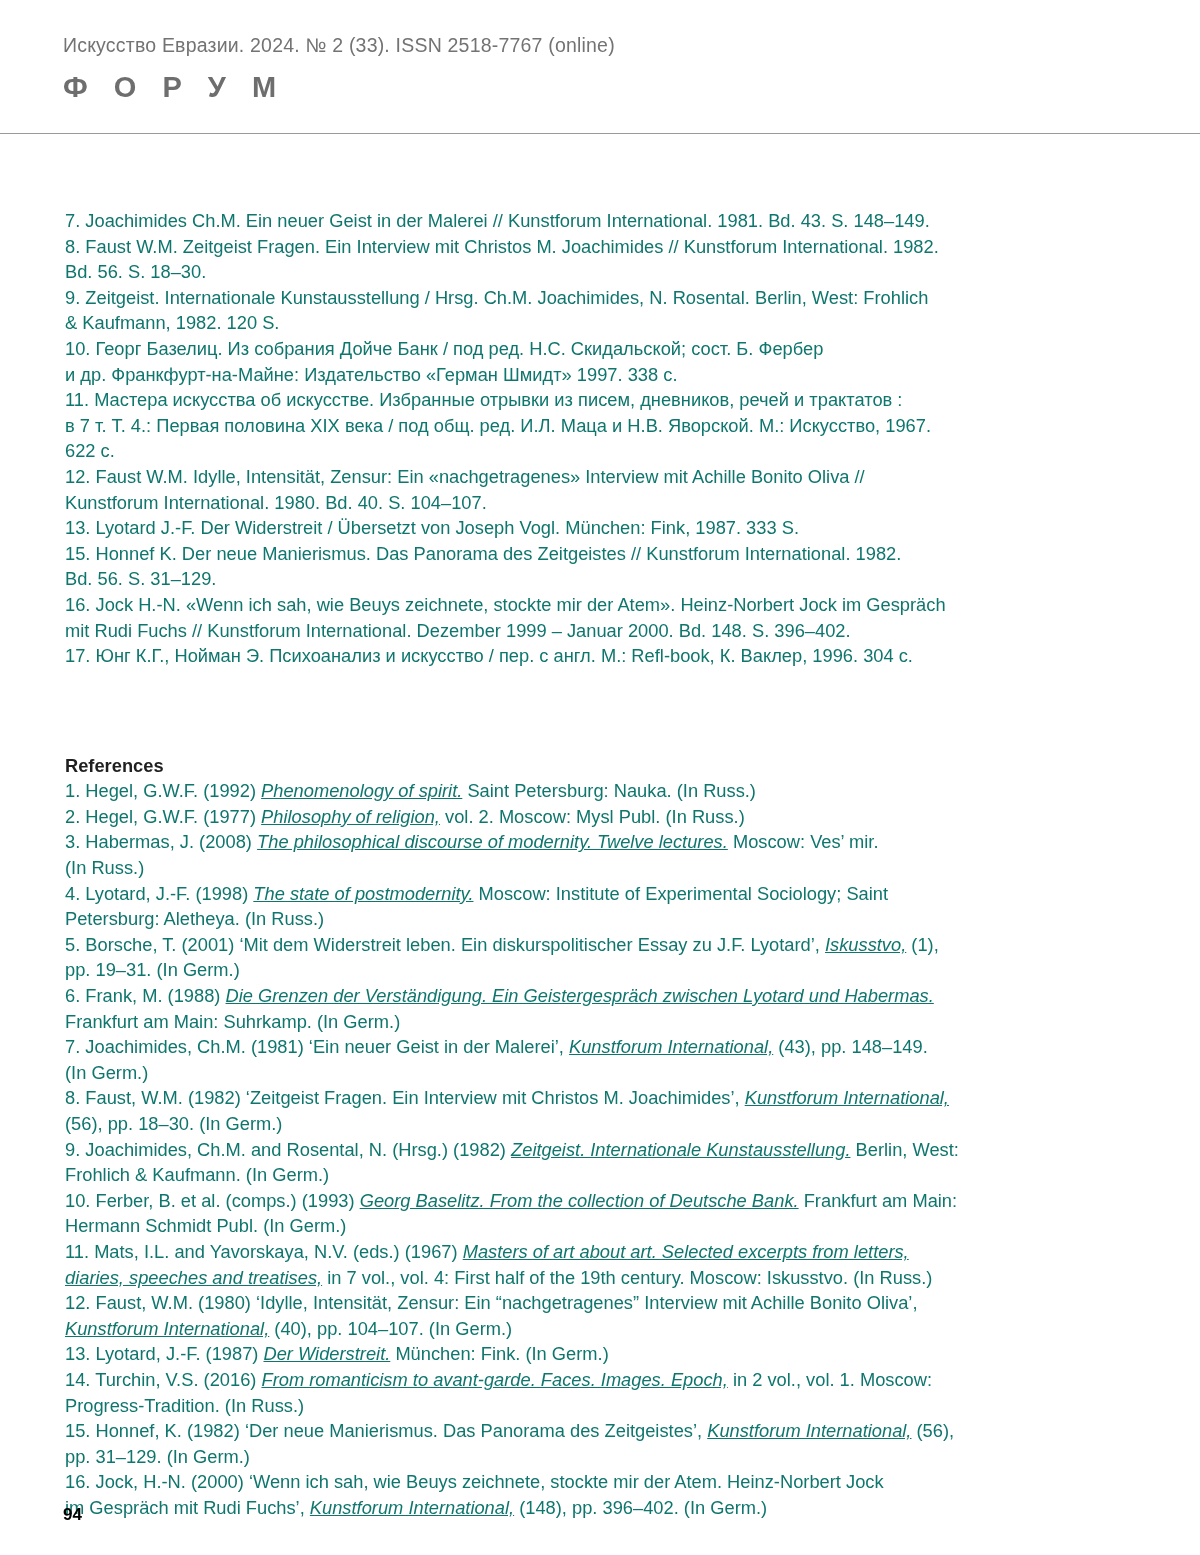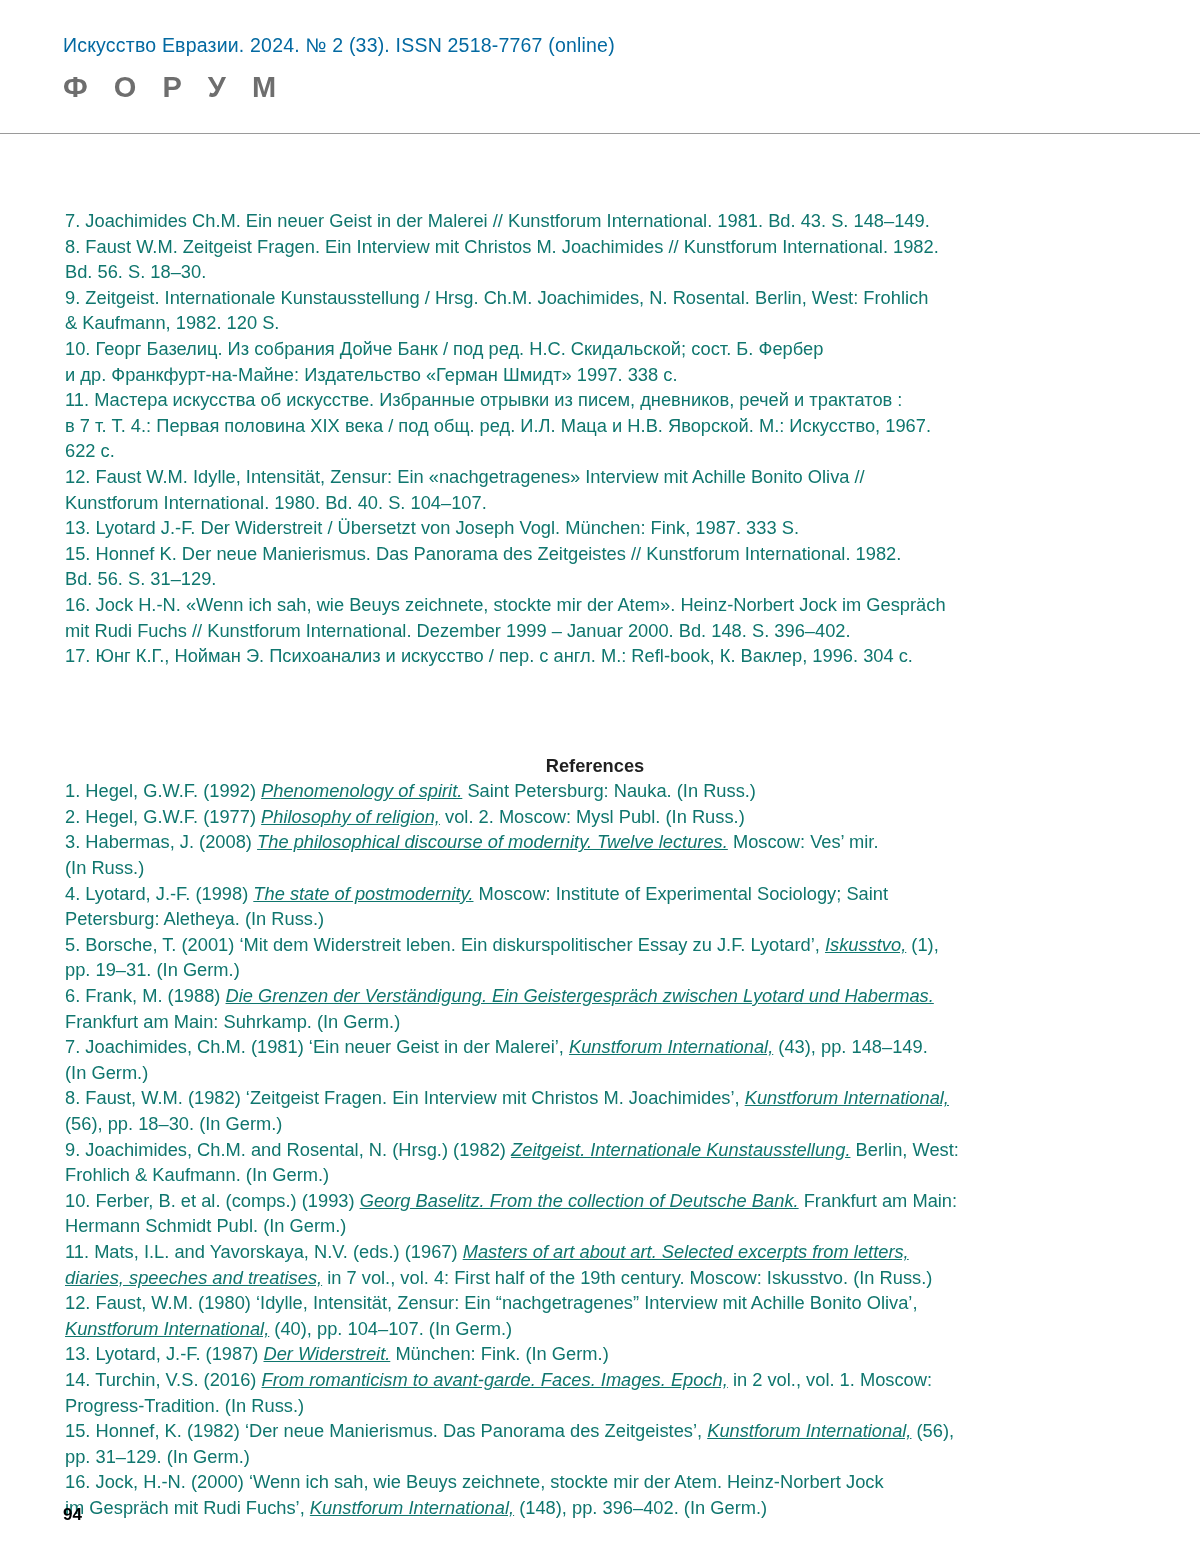--- a/index.html
+++ b/index.html
@@ -22,21 +22,21 @@
     box-sizing: border-box;
   }
   .header {
     position: absolute;
     top: 34px;
     left: 63px;
     right: 63px;
   }
   .journal-line {
     font-size: 19.5px;
-    color: #0369a1;
+    color: #737373;
     letter-spacing: 0.2px;
     white-space: nowrap;
   }
   .section-title {
     margin-top: 14px;
     font-size: 29px;
     letter-spacing: 9px;
     color: #6e6e6e;
     font-weight: 700;
   }
@@ -60,21 +60,20 @@
     color: #0f766e;
   }
   .ref-line {
     white-space: pre-wrap;
   }
   .references-heading {
     font-size: 18.3px;
     font-weight: bold;
     line-height: 25.6px;
     color: #1f1f1f;
-    text-align: center;
   }
   .gap {
     height: 84px;
   }
   i.it {
     font-style: italic;
     text-decoration: underline;
   }
   .page-number {
     position: absolute;

